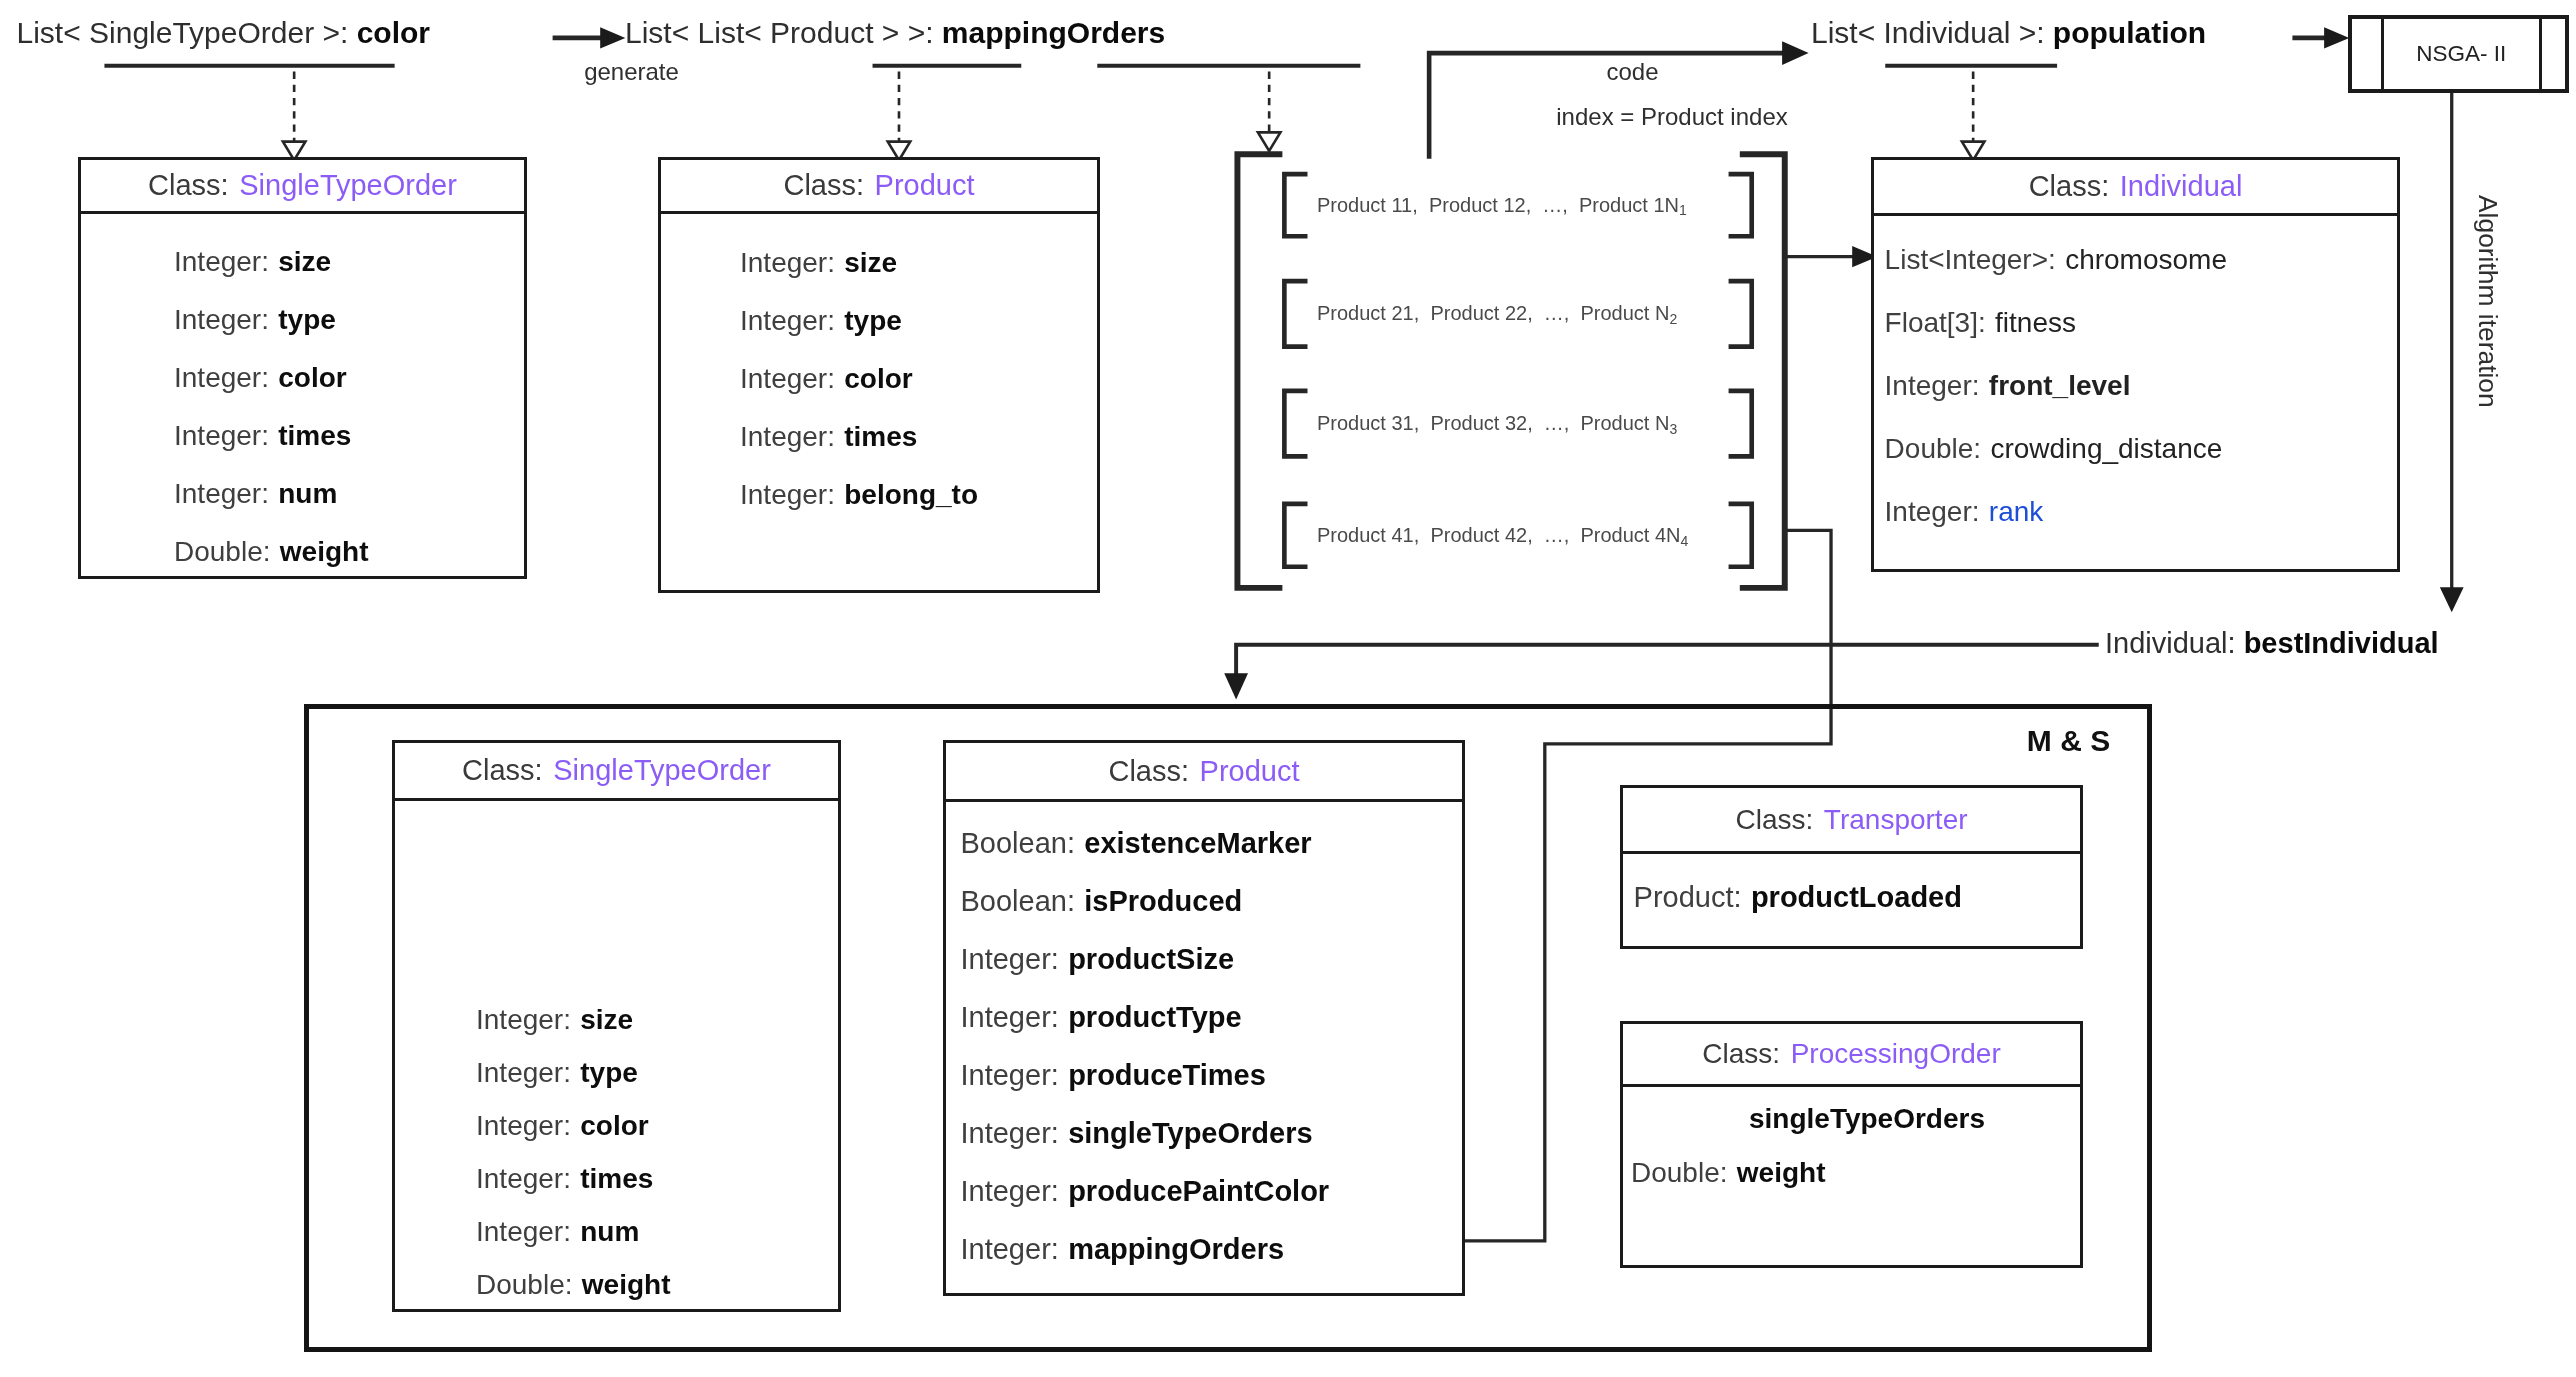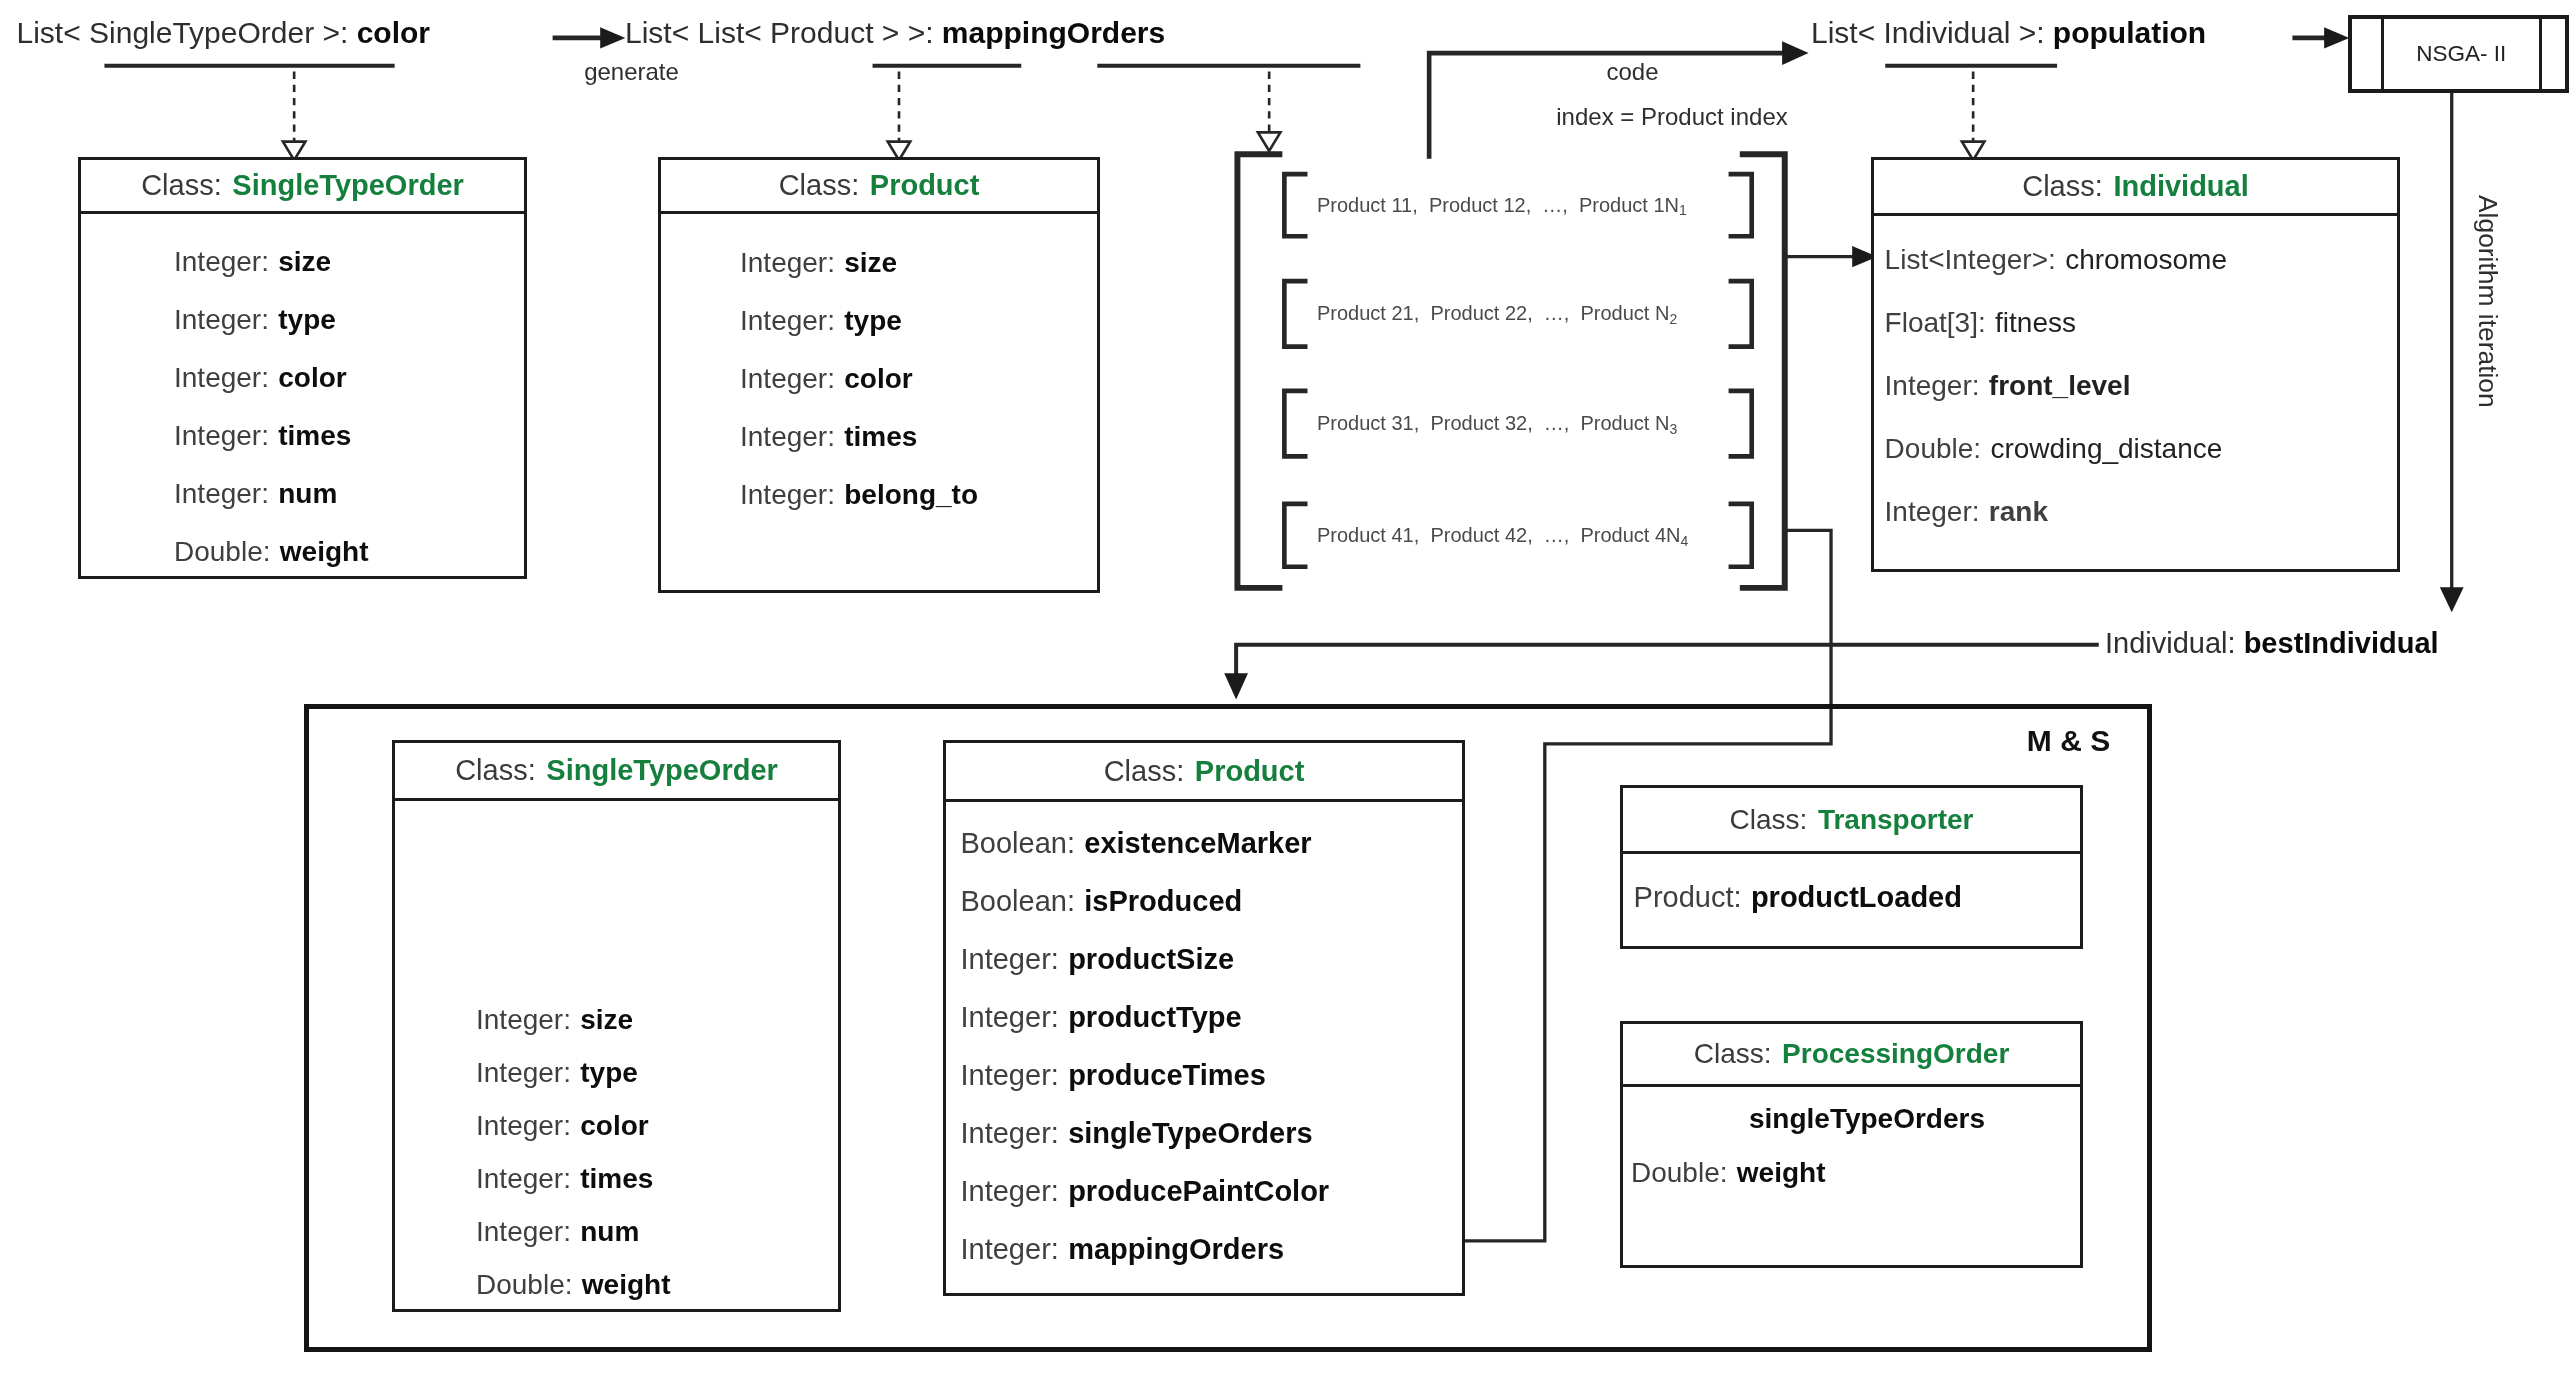--- a/index.html
+++ b/index.html
@@ -7,21 +7,21 @@
   .abs{position:absolute;}
   
   .flowlbl{position:absolute;font-size:30px;white-space:nowrap;color:#2e2e2e;}
   .flowlbl .nm{font-weight:700;color:#0b0b0b;}
   .smalllbl{position:absolute;font-size:24px;color:#2f2f2f;text-align:center;white-space:nowrap;}
   
   .classbox{position:absolute;border:3.3px solid #1b1b1b;background:#ffffff;box-sizing:border-box;}
   .classbox .hdr{display:flex;justify-content:center;align-items:center;gap:10.6px;
                  border-bottom:3.3px solid #1b1b1b;font-size:29px;box-sizing:border-box;}
   .hdr .lbl{color:#3a3a3a;}
-  .hdr .nm{font-weight:700;color:#15803d;}
+  .hdr .nm{font-weight:400;color:#8b5cf6;}
   .fields{box-sizing:border-box;}
   .frow{display:flex;align-items:center;gap:9.3px;font-size:28px;white-space:nowrap;}
   .frow .ft{color:#3f3f3f;}
   .frow .fn{font-weight:700;color:#0d0d0d;}
   
   .mrow{position:absolute;display:flex;align-items:center;font-size:20px;color:#4a4a4a;
         white-space:pre;left:1317px;width:430px;}
   .mrow .msub{font-size:14px;transform:translateY(5.3px);color:#4a4a4a;}
   
   .nsga{position:absolute;left:2348px;top:14.5px;width:221px;height:78px;border:4px solid #1b1b1b;
@@ -219,21 +219,21 @@
     <div class="frow" style="height:63px;font-size:28px;">
         <span class="ft">Integer:</span>
         <span class="fn" style="font-weight:700;color:#222;">front_level</span>
       </div>
     <div class="frow" style="height:63px;font-size:28px;">
         <span class="ft">Double:</span>
         <span class="fn" style="font-weight:400;color:#222;">crowding_distance</span>
       </div>
     <div class="frow" style="height:63px;font-size:28px;">
         <span class="ft">Integer:</span>
-        <span class="fn" style="font-weight:700;color:#404040;">rank</span>
+        <span class="fn" style="font-weight:400;color:#1d4ed8;">rank</span>
       </div>
   </div>
 </div>
 
 <div class="abs" style="left:304px;top:704px;width:1848px;height:648px;border:5.3px solid #141414;box-sizing:border-box;"></div>
 <div class="abs" style="left:1996px;top:724px;width:145px;text-align:center;font-size:30px;font-weight:700;color:#111;">M &amp; S</div>
 
 <div class="classbox" style="left:392px;top:740px;width:449px;height:572px;">
   <div class="hdr" style="height:58px;">
     <span class="lbl">Class:</span>

